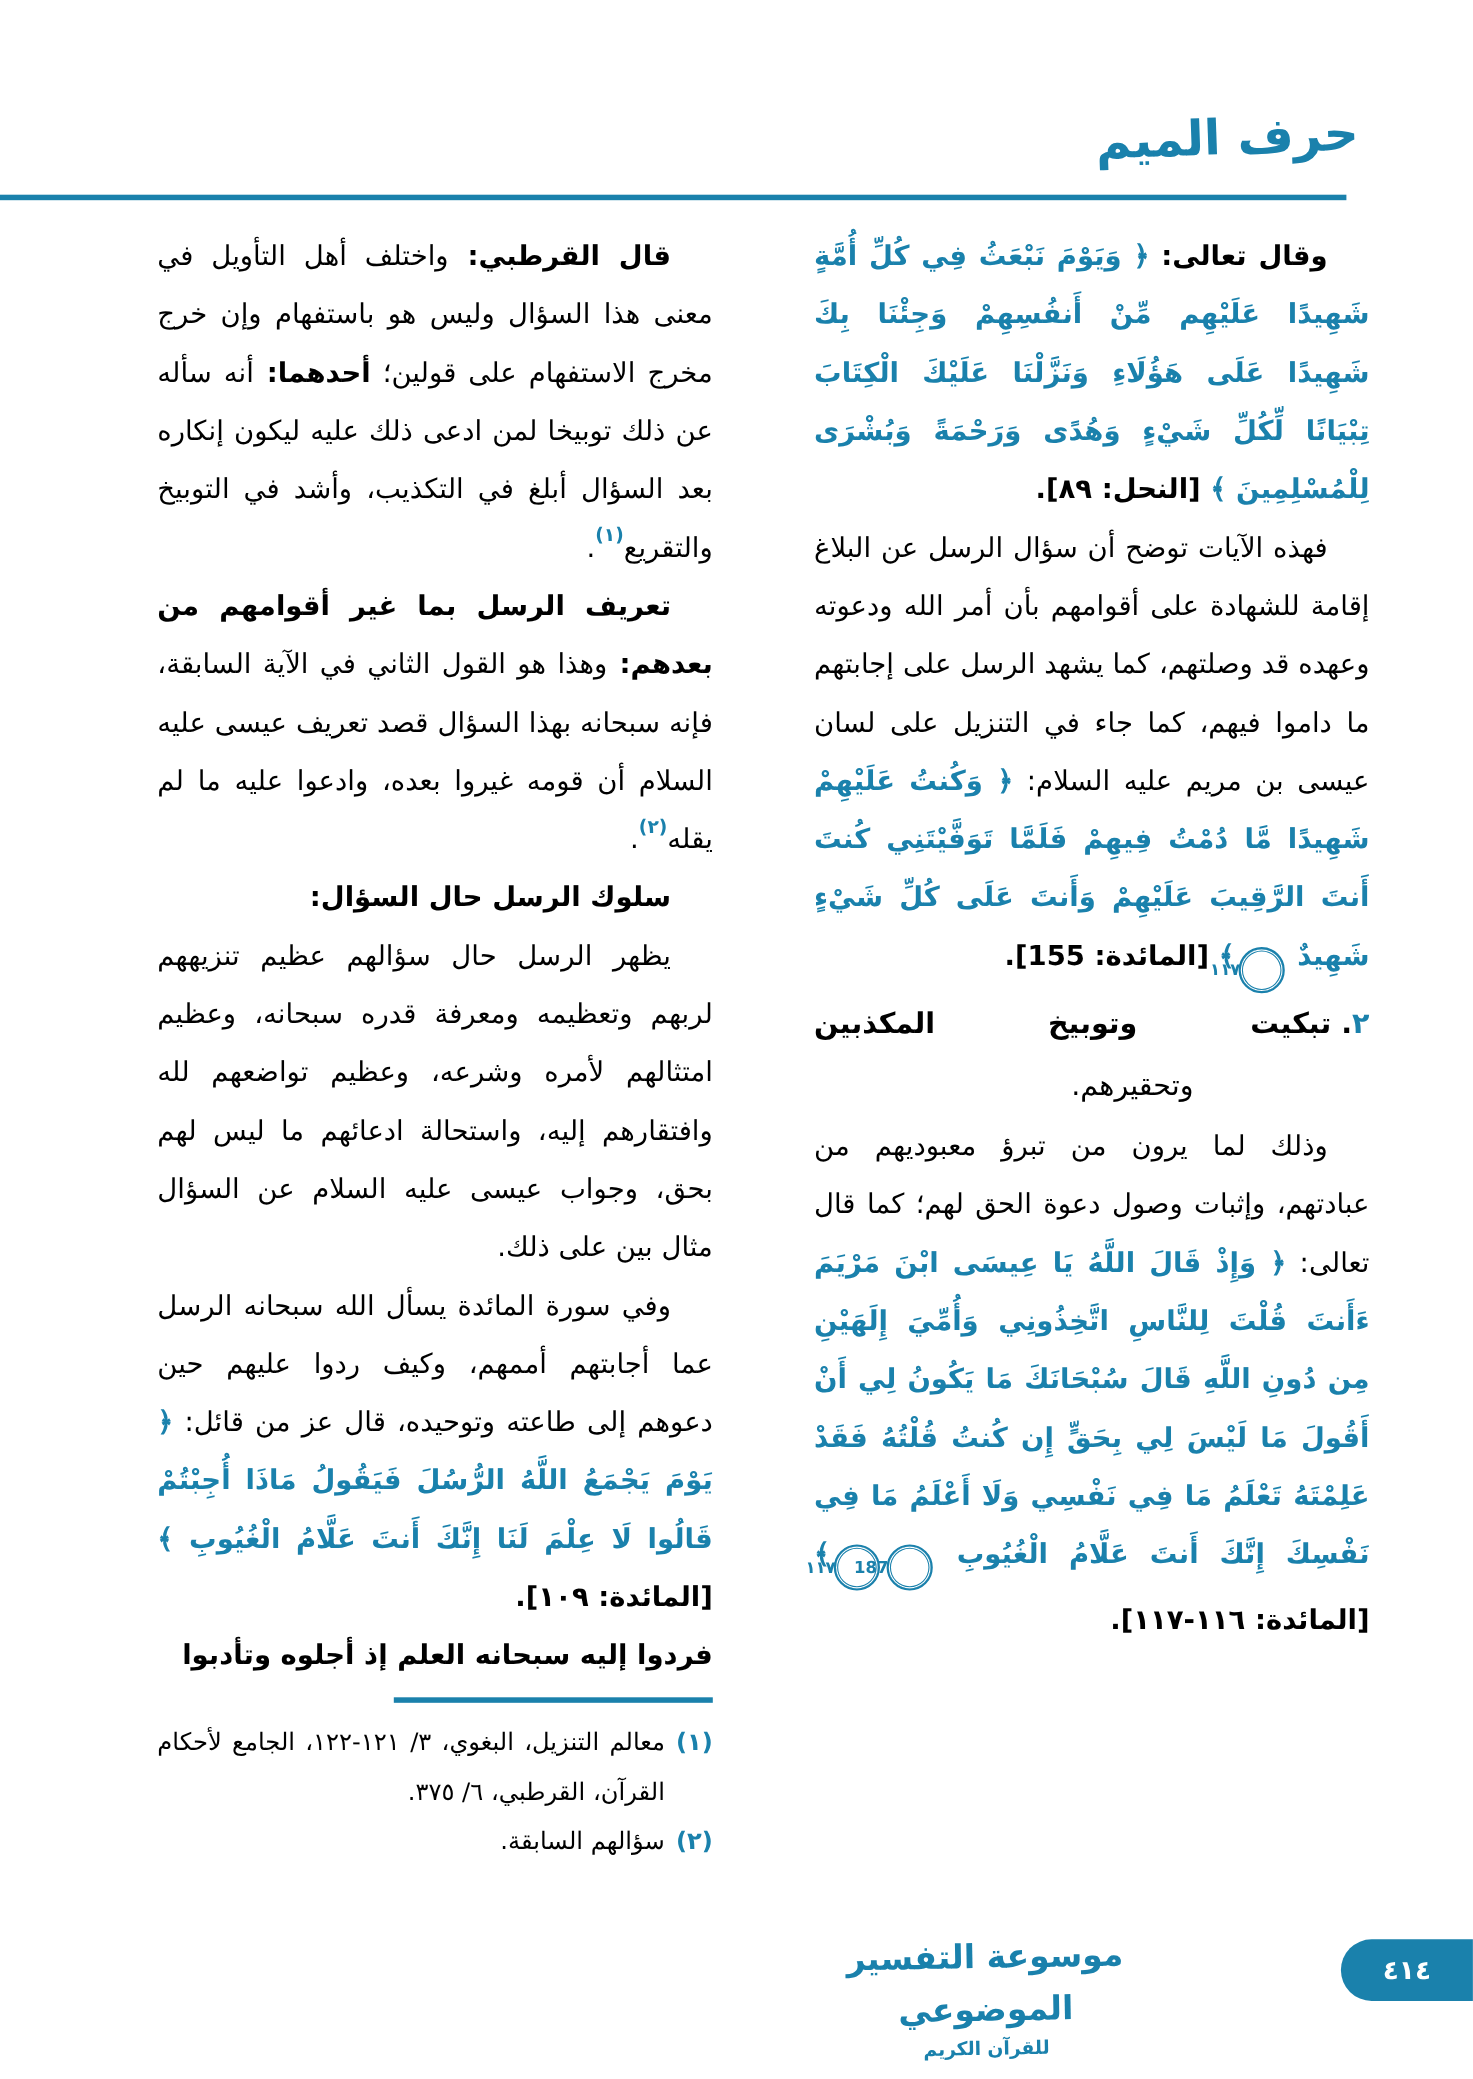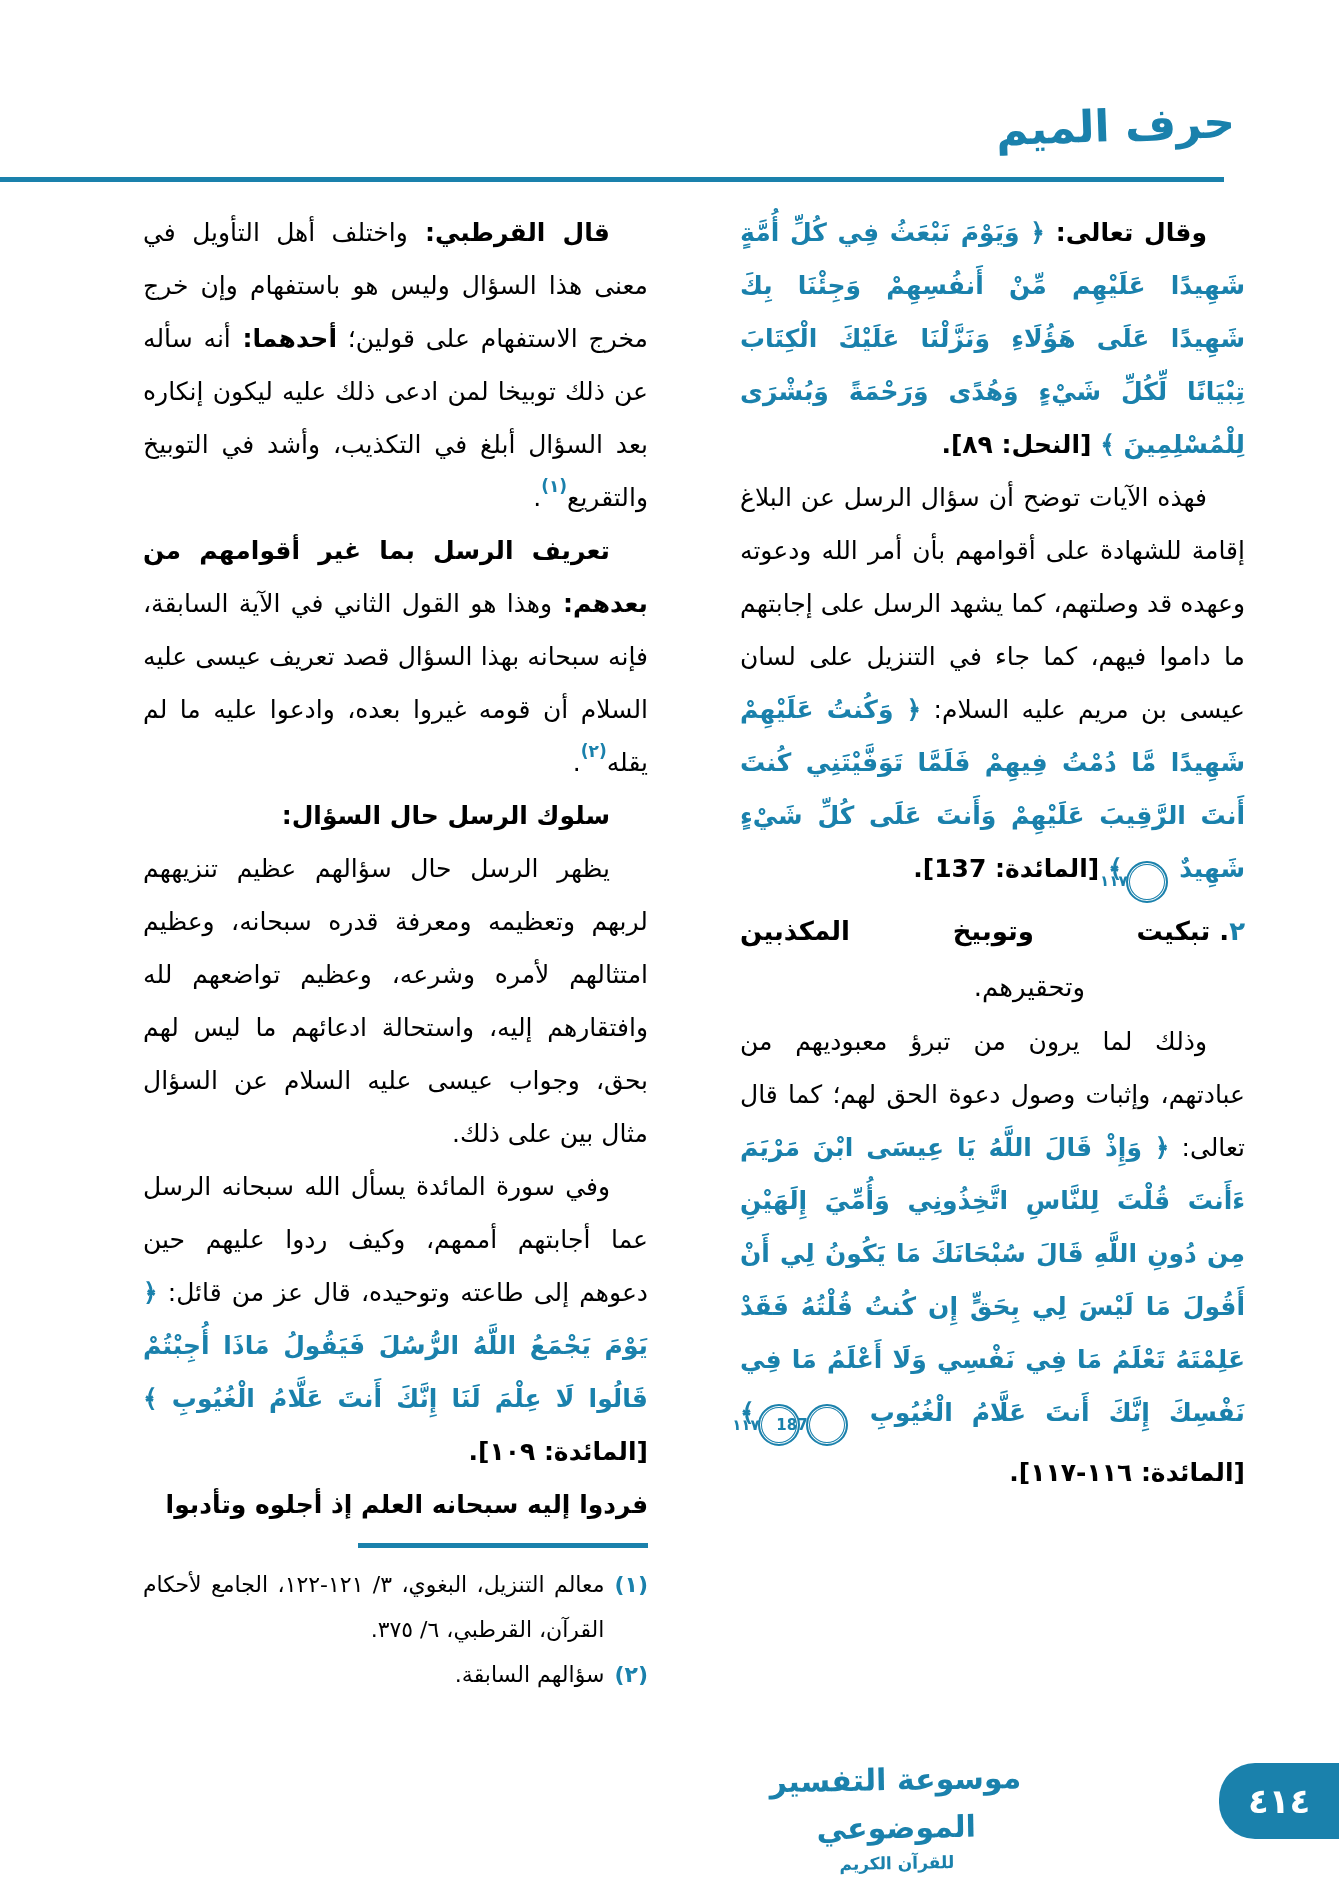--- a/index.html
+++ b/index.html
@@ -81,25 +81,25 @@
   
   .publisher-logo{
     position:absolute;top:1756px;left:740px;width:312px;
     text-align:center;color:var(--accent);
     transform:rotate(-1deg);
   }
   .publisher-logo .l1{font-size:30px;font-weight:bold;letter-spacing:-1px;line-height:48px;}
   .publisher-logo .l2{font-size:17px;font-weight:bold;line-height:22px;}
   .page-number-badge{
     position:absolute;top:1763px;right:0;
-    width:120px;height:76px;
+    width:120px;height:56px;
     background:var(--accent);
     border-top-left-radius:36px;border-bottom-left-radius:36px;
     display:flex;align-items:center;justify-content:center;
-    color:#fff;font-size:34px;font-weight:bold;
+    color:#fff;font-size:24px;font-weight:bold;
     letter-spacing:4px;
     text-align:right;
   }
 </style>
 </head>
 <body>
 
 <div class="page" style="--accent:#1a81ac;">
 
   <div class="section-title">حرف الميم</div>
@@ -107,21 +107,21 @@
 
   <div class="columns">
 
     <div class="col">
       <p>
         <span class="bold">وقال تعالى: </span><span class="quran">﴿ وَيَوْمَ نَبْعَثُ فِي كُلِّ أُمَّةٍ شَهِيدًا عَلَيْهِم مِّنْ أَنفُسِهِمْ وَجِئْنَا بِكَ شَهِيدًا عَلَى هَؤُلَاءِ وَنَزَّلْنَا عَلَيْكَ الْكِتَابَ تِبْيَانًا لِّكُلِّ شَيْءٍ وَهُدًى وَرَحْمَةً وَبُشْرَى لِلْمُسْلِمِينَ ﴾</span><span class="ref"> [النحل: ٨٩].</span>
       </p>
       <p>
         <span>فهذه الآيات توضح أن سؤال الرسل عن البلاغ إقامة للشهادة على أقوامهم بأن أمر الله ودعوته وعهده قد وصلتهم، كما يشهد الرسل على إجابتهم ما داموا فيهم، كما جاء في التنزيل على لسان عيسى بن مريم عليه السلام: </span><span class="quran">﴿ وَكُنتُ عَلَيْهِمْ شَهِيدًا مَّا دُمْتُ فِيهِمْ فَلَمَّا تَوَفَّيْتَنِي كُنتَ أَنتَ الرَّقِيبَ عَلَيْهِمْ وَأَنتَ عَلَى كُلِّ شَيْءٍ شَهِيدٌ </span><span class="ayah-medallion">
             <span>١١٧</span>
-          </span><span class="quran">﴾</span><span class="ref"> [المائدة: 137].</span>
+          </span><span class="quran">﴾</span><span class="ref"> [المائدة: 155].</span>
       </p>
       <div class="subheading-line1">
         <span><span class="subheading-num">٢</span><span>. تبكيت</span></span>
         <span>وتوبيخ</span>
         <span>المكذبين</span>
       </div>
       <div class="subheading-line2">وتحقيرهم.</div>
       <p>
         <span>وذلك لما يرون من تبرؤ معبوديهم من عبادتهم، وإثبات وصول دعوة الحق لهم؛ كما قال تعالى: </span><span class="quran">﴿ وَإِذْ قَالَ اللَّهُ يَا عِيسَى ابْنَ مَرْيَمَ ءَأَنتَ قُلْتَ لِلنَّاسِ اتَّخِذُونِي وَأُمِّيَ إِلَهَيْنِ مِن دُونِ اللَّهِ قَالَ سُبْحَانَكَ مَا يَكُونُ لِي أَنْ أَقُولَ مَا لَيْسَ لِي بِحَقٍّ إِن كُنتُ قُلْتُهُ فَقَدْ عَلِمْتَهُ تَعْلَمُ مَا فِي نَفْسِي وَلَا أَعْلَمُ مَا فِي نَفْسِكَ إِنَّكَ أَنتَ عَلَّامُ الْغُيُوبِ </span><span class="ayah-medallion">
             <span>187</span>

